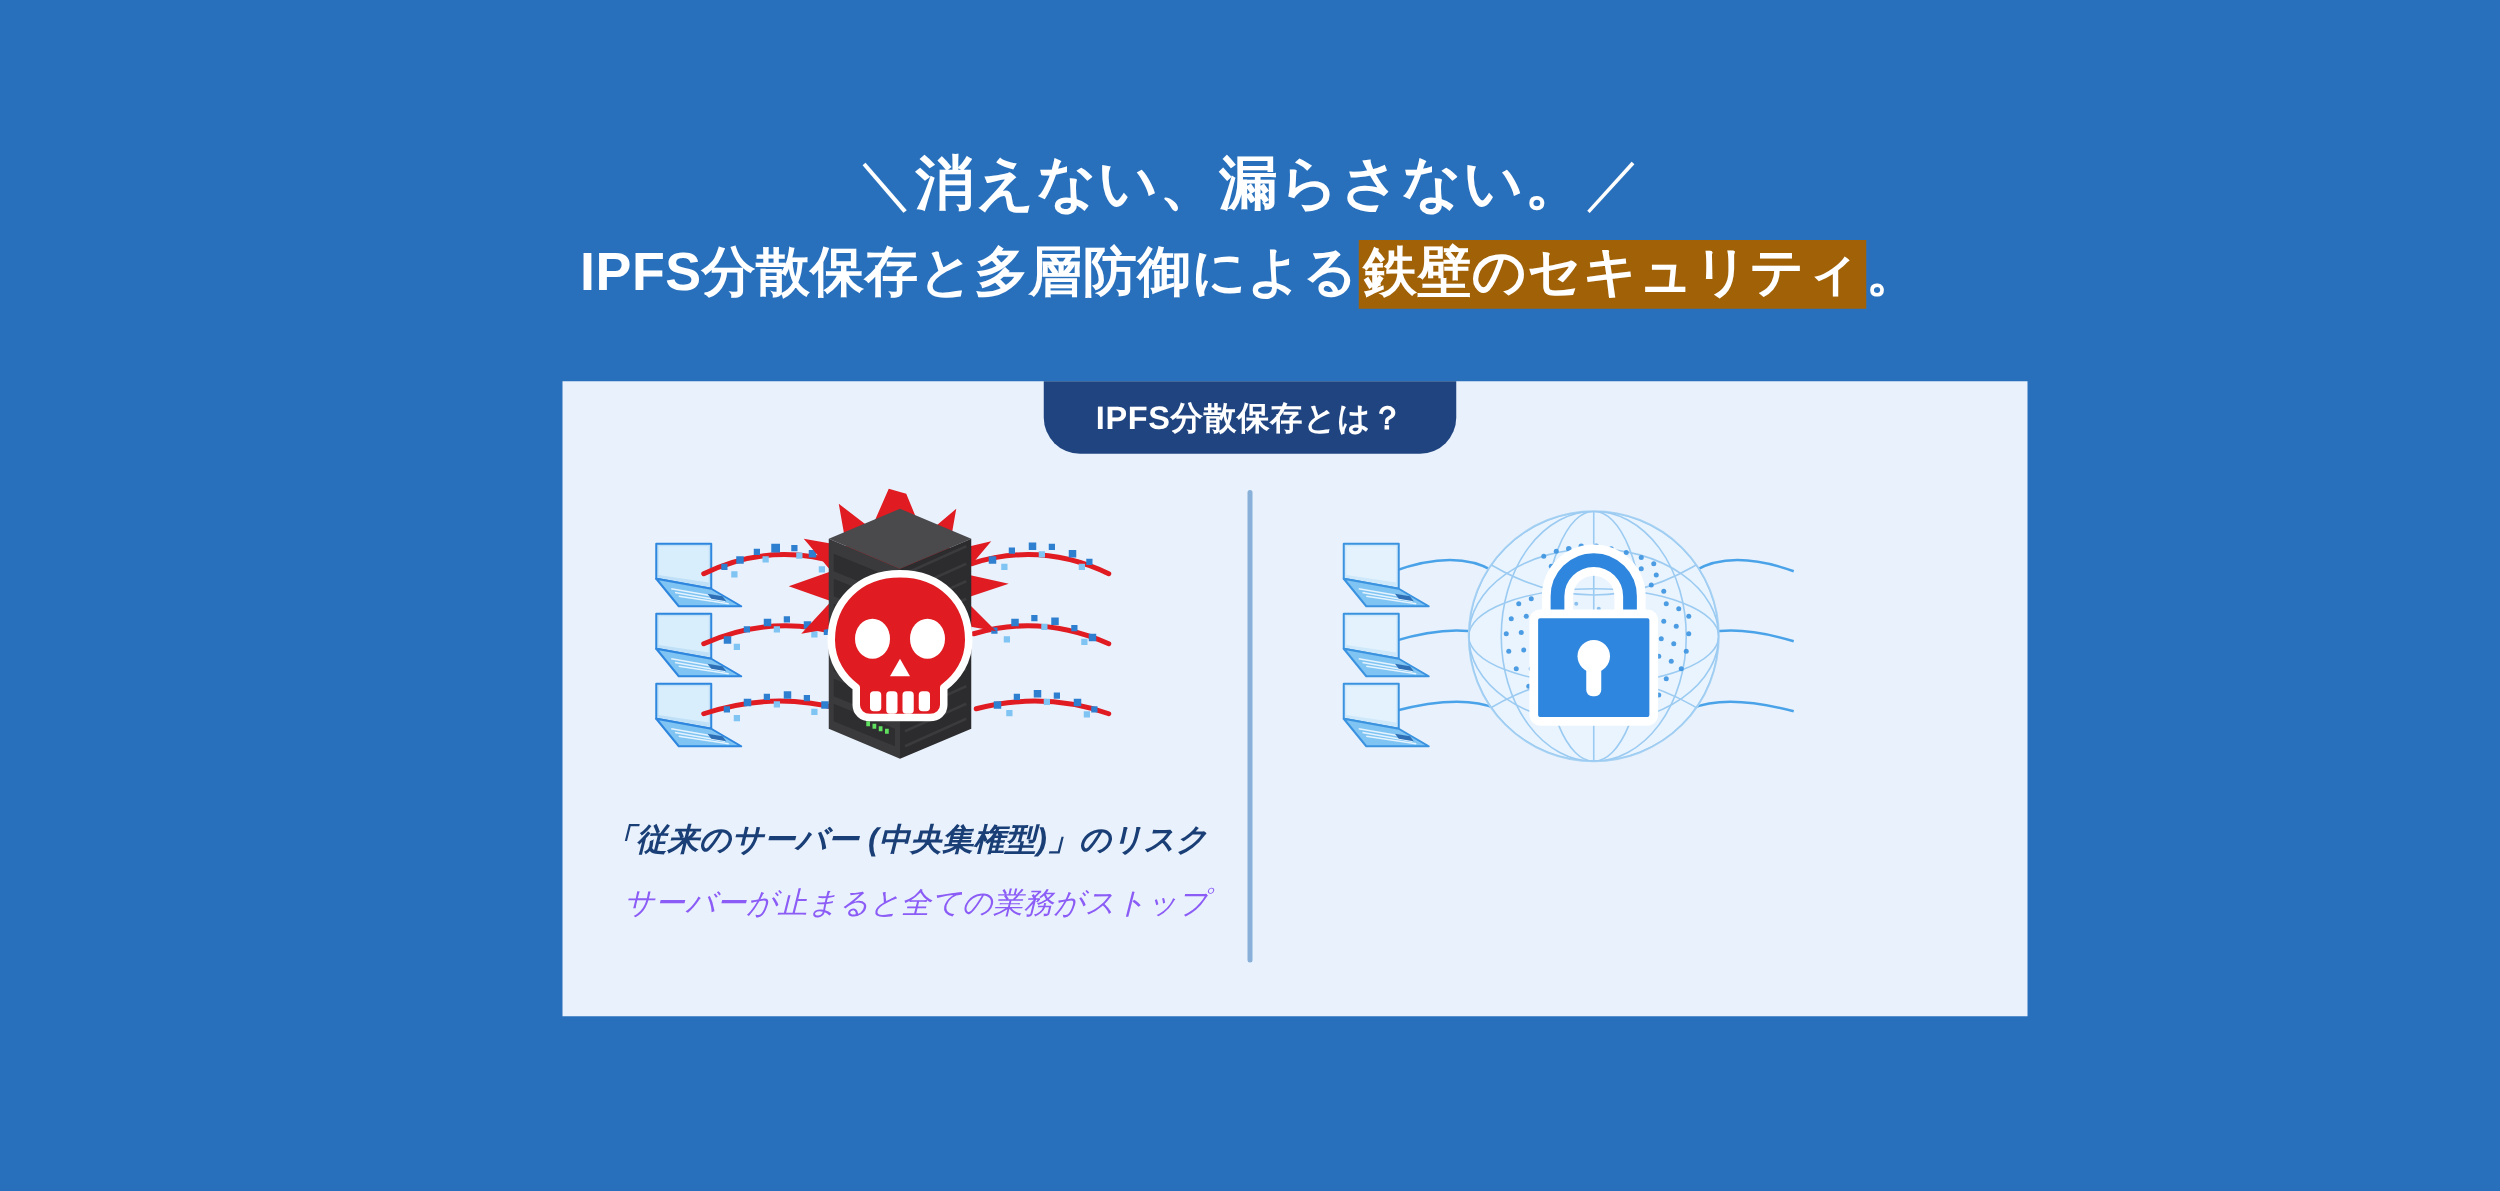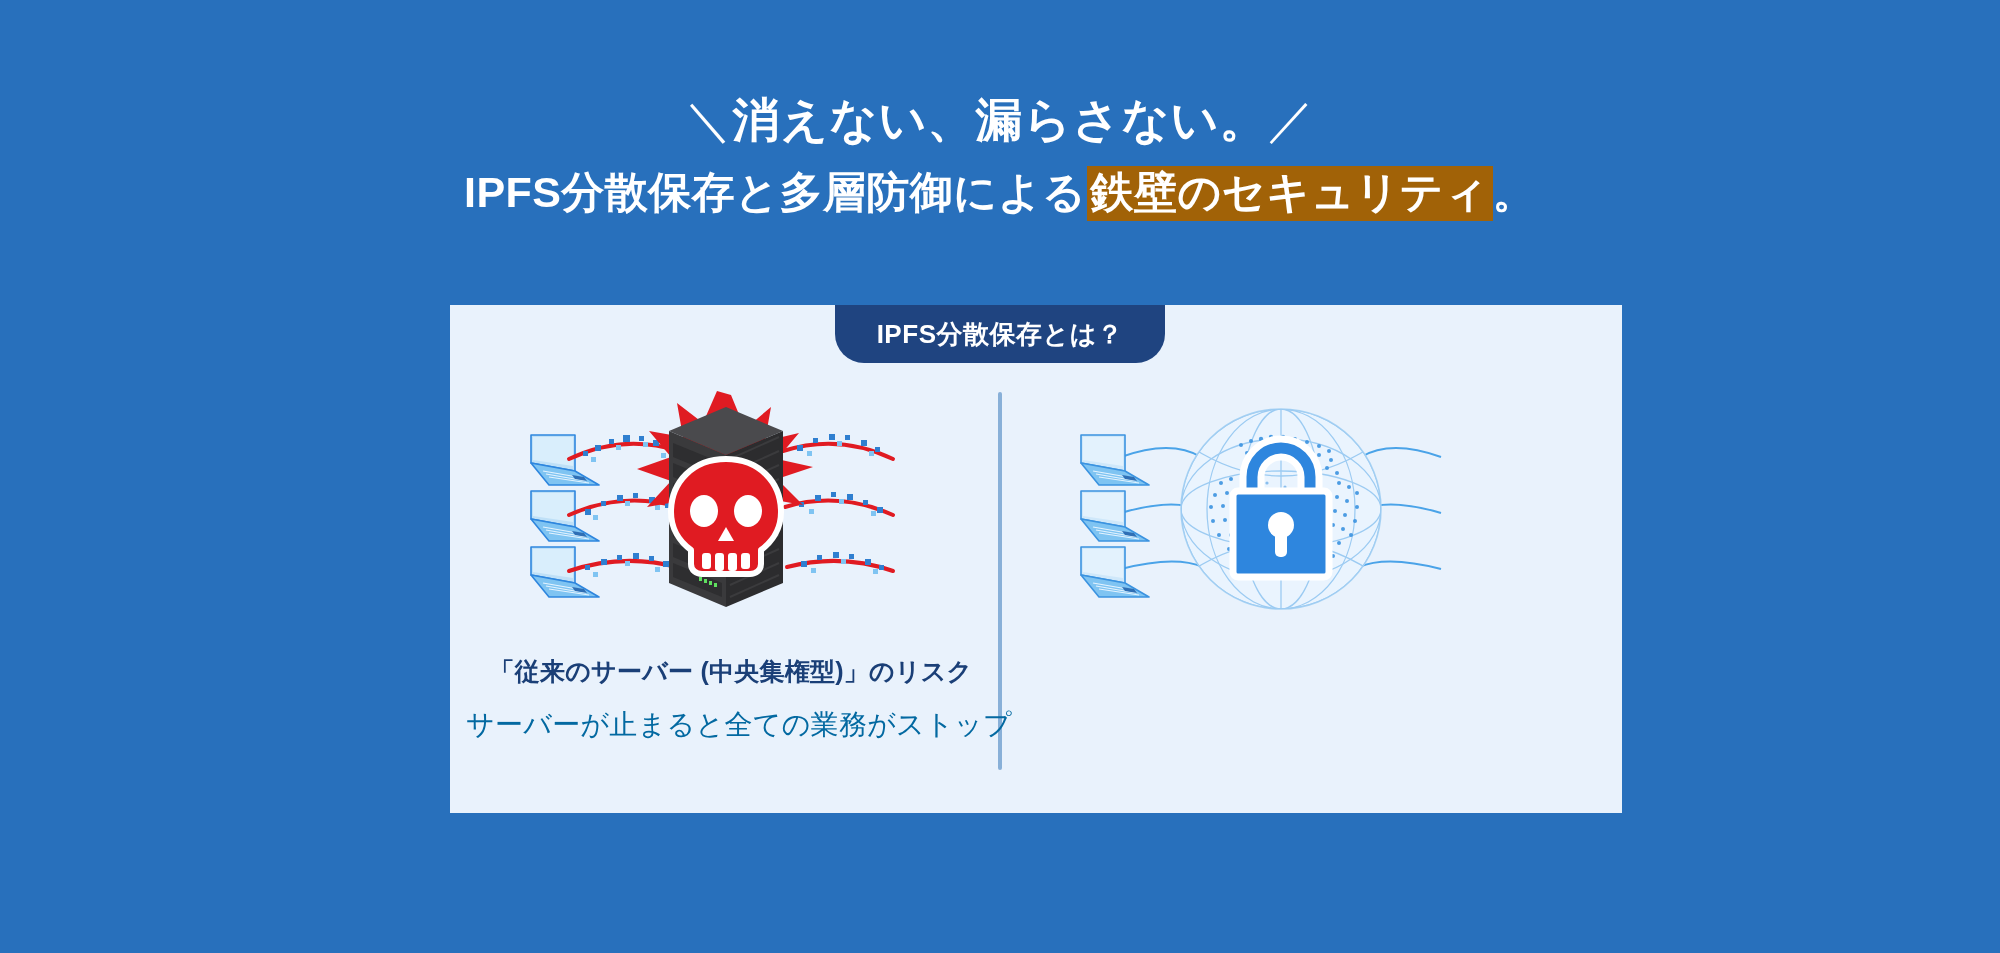--- a/index.html
+++ b/index.html
@@ -9,21 +9,21 @@
     background:#2870bc;
     font-family:"Liberation Sans","DejaVu Sans",sans-serif;
     -webkit-font-smoothing:antialiased;
   }
   .stage{position:relative;width:2000px;height:953px;}
 
   
   .headline{
     position:absolute;left:0;top:0;width:2000px;
     text-align:center;color:#ffffff;
-    padding-top:92px;
+    padding-top:118px;
     box-sizing:border-box;
   }
   .head-line1{
     font-size:47px;font-weight:700;letter-spacing:.02em;line-height:1.18;
     white-space:nowrap;
   }
   .head-line1 .slash{display:inline-block;font-weight:400;}
   .head-line2{
     margin-top:20px;
     font-size:43px;font-weight:700;letter-spacing:.01em;line-height:1.2;
@@ -51,35 +51,36 @@
     white-space:nowrap;
   }
   .divider{
     position:absolute;left:548px;top:87px;
     width:4px;height:378px;background:#88b0d8;border-radius:2px;
   }
 
   .panes{
     position:absolute;left:0;top:58px;width:1100px;height:450px;
     display:flex;
+    font-style:italic;
   }
   .pane{
     flex:1 1 50%;
     display:flex;flex-direction:column;align-items:center;
     padding-top:24px;box-sizing:border-box;
   }
   .art{width:420px;height:250px;display:block;}
   .pane-title{
     margin-top:18px;
     font-size:25px;font-weight:700;color:#1a3f77;letter-spacing:.01em;
     white-space:nowrap;
   }
   .pane-sub{
     margin-top:18px;
-    font-size:28px;font-weight:400;color:#0369a1;letter-spacing:.01em;
+    font-size:24px;font-weight:400;color:#8b5cf6;letter-spacing:.01em;
     white-space:nowrap;
     margin-left:16px;
   }
 </style>
 </head>
 <body>
 
 <div class="stage">
 
   <div class="headline">

